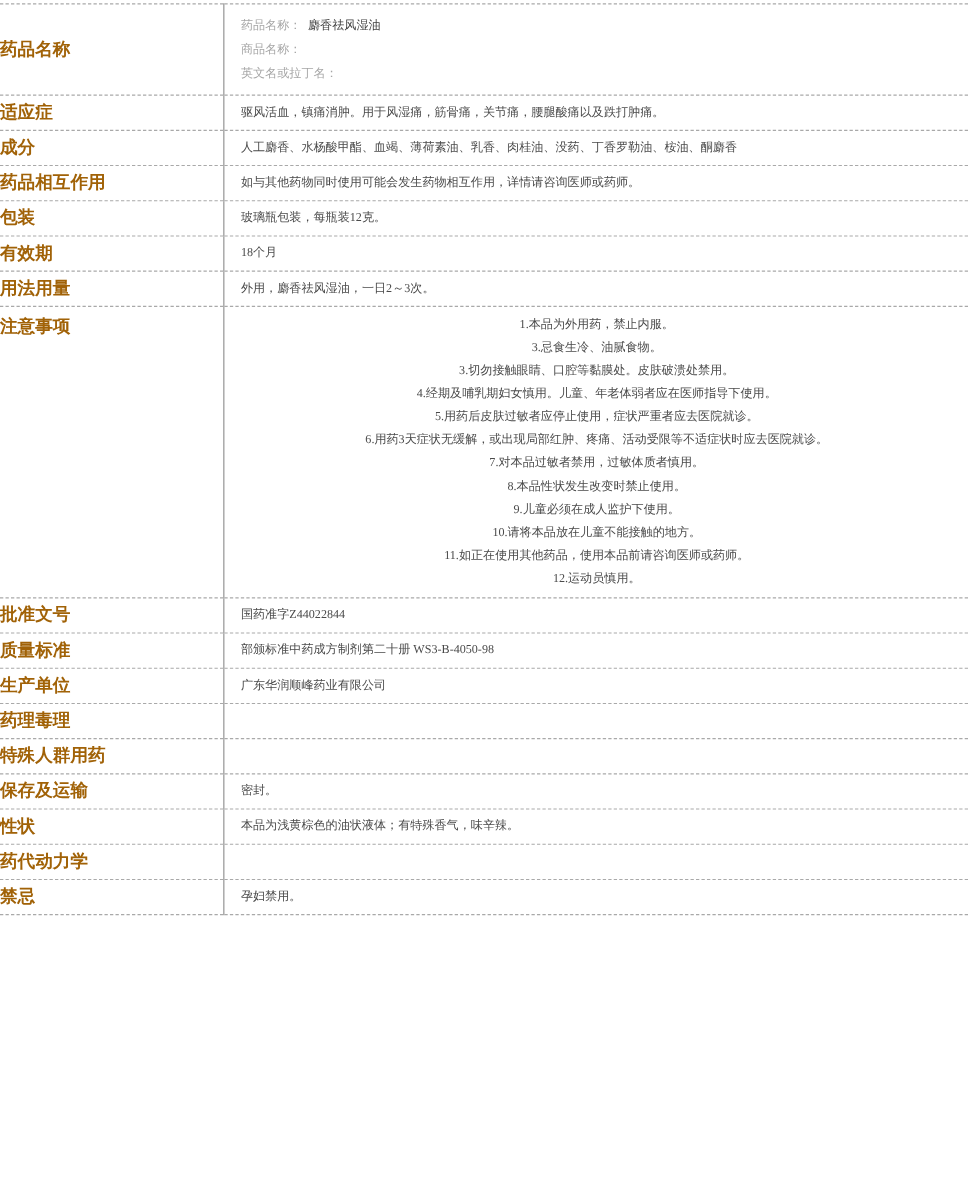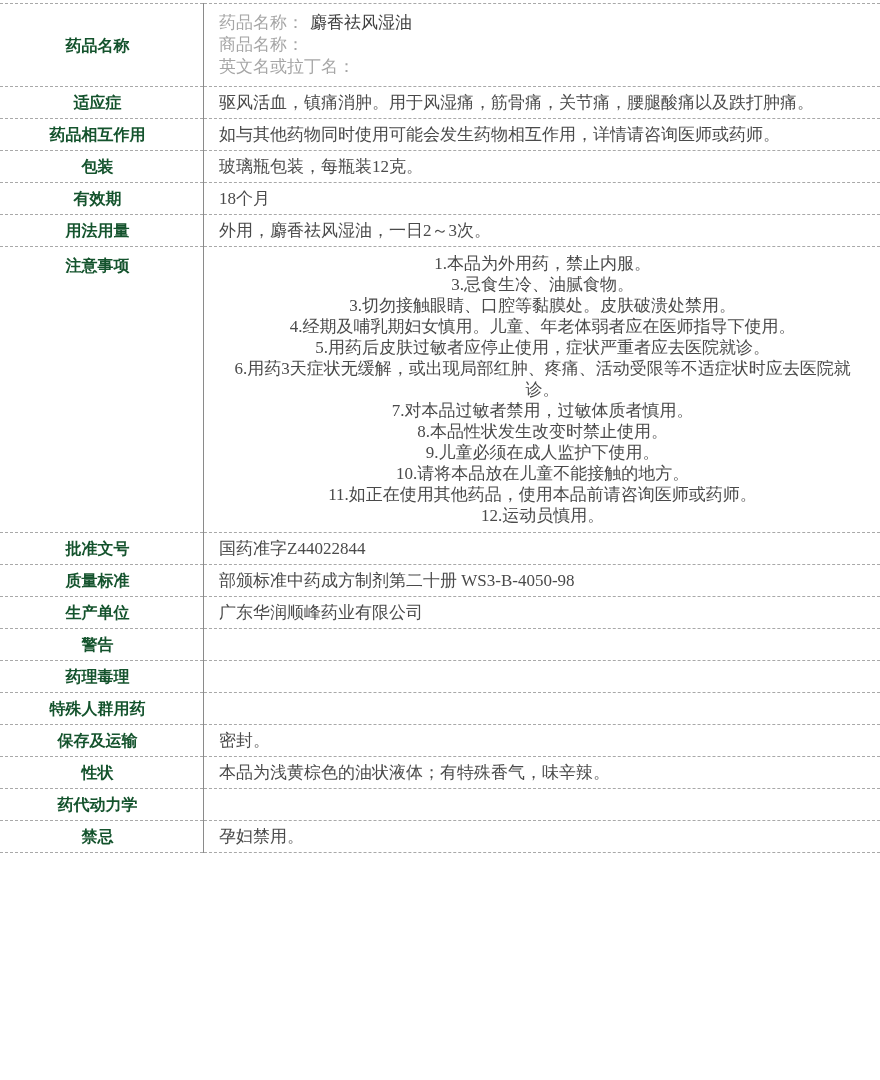--- a/index.html
+++ b/index.html
@@ -18,34 +18,34 @@
     border-collapse: collapse;
     table-layout: fixed;
     margin-top: 3px;
     border-top: 1px dashed #a9a9a9;
     border-bottom: 1px dashed #a9a9a9;
   }
   table.drug-table tr {
     border-bottom: 1px dashed #a9a9a9;
   }
   td {
-    font-size: 17px;
+    font-size: 11px;
     line-height: 21px;
     color: #4a4a4a;
     vertical-align: middle;
     word-break: break-all;
   }
   td.lbl {
     width: 195px;
     border-right: 1px solid #8a8a8a;
-    text-align: center;
+    text-align: left;
     padding: 5px 8px 5px 0;
     font-weight: bold;
     font-size: 16px;
-    color: #14532d;
+    color: #a16207;
     white-space: nowrap;
   }
   td.val {
     padding: 5px 14px 5px 15px;
   }
   tr.single {
     height: 32px;
     padding-left: 20px;
   }
   tr.name-row td.val {
@@ -87,20 +87,24 @@
         <div class="name-line"><span class="muted">商品名称：</span><span></span></div>
         <div class="name-line"><span class="muted">英文名或拉丁名：</span><span></span></div>
       </td>
     </tr>
 
     <tr class="single">
       <td class="lbl">适应症</td>
       <td class="val">驱风活血，镇痛消肿。用于风湿痛，筋骨痛，关节痛，腰腿酸痛以及跌打肿痛。</td>
     </tr>
 
+    <tr>
+      <td class="lbl">成分</td>
+      <td class="val">人工麝香、水杨酸甲酯、血竭、薄荷素油、乳香、肉桂油、没药、丁香罗勒油、桉油、酮麝香</td>
+    </tr>
 
     <tr class="single">
       <td class="lbl">药品相互作用</td>
       <td class="val">如与其他药物同时使用可能会发生药物相互作用，详情请咨询医师或药师。</td>
     </tr>
 
     <tr class="single">
       <td class="lbl">包装</td>
       <td class="val">玻璃瓶包装，每瓶装12克。</td>
     </tr>
@@ -142,24 +146,20 @@
     <tr class="single">
       <td class="lbl">质量标准</td>
       <td class="val">部颁标准中药成方制剂第二十册 WS3-B-4050-98</td>
     </tr>
 
     <tr class="single">
       <td class="lbl">生产单位</td>
       <td class="val">广东华润顺峰药业有限公司</td>
     </tr>
 
-    <tr class="single">
-      <td class="lbl">警告</td>
-      <td class="val"></td>
-    </tr>
 
     <tr class="single">
       <td class="lbl">药理毒理</td>
       <td class="val"></td>
     </tr>
 
 
     <tr class="single">
       <td class="lbl">特殊人群用药</td>
       <td class="val"></td>

